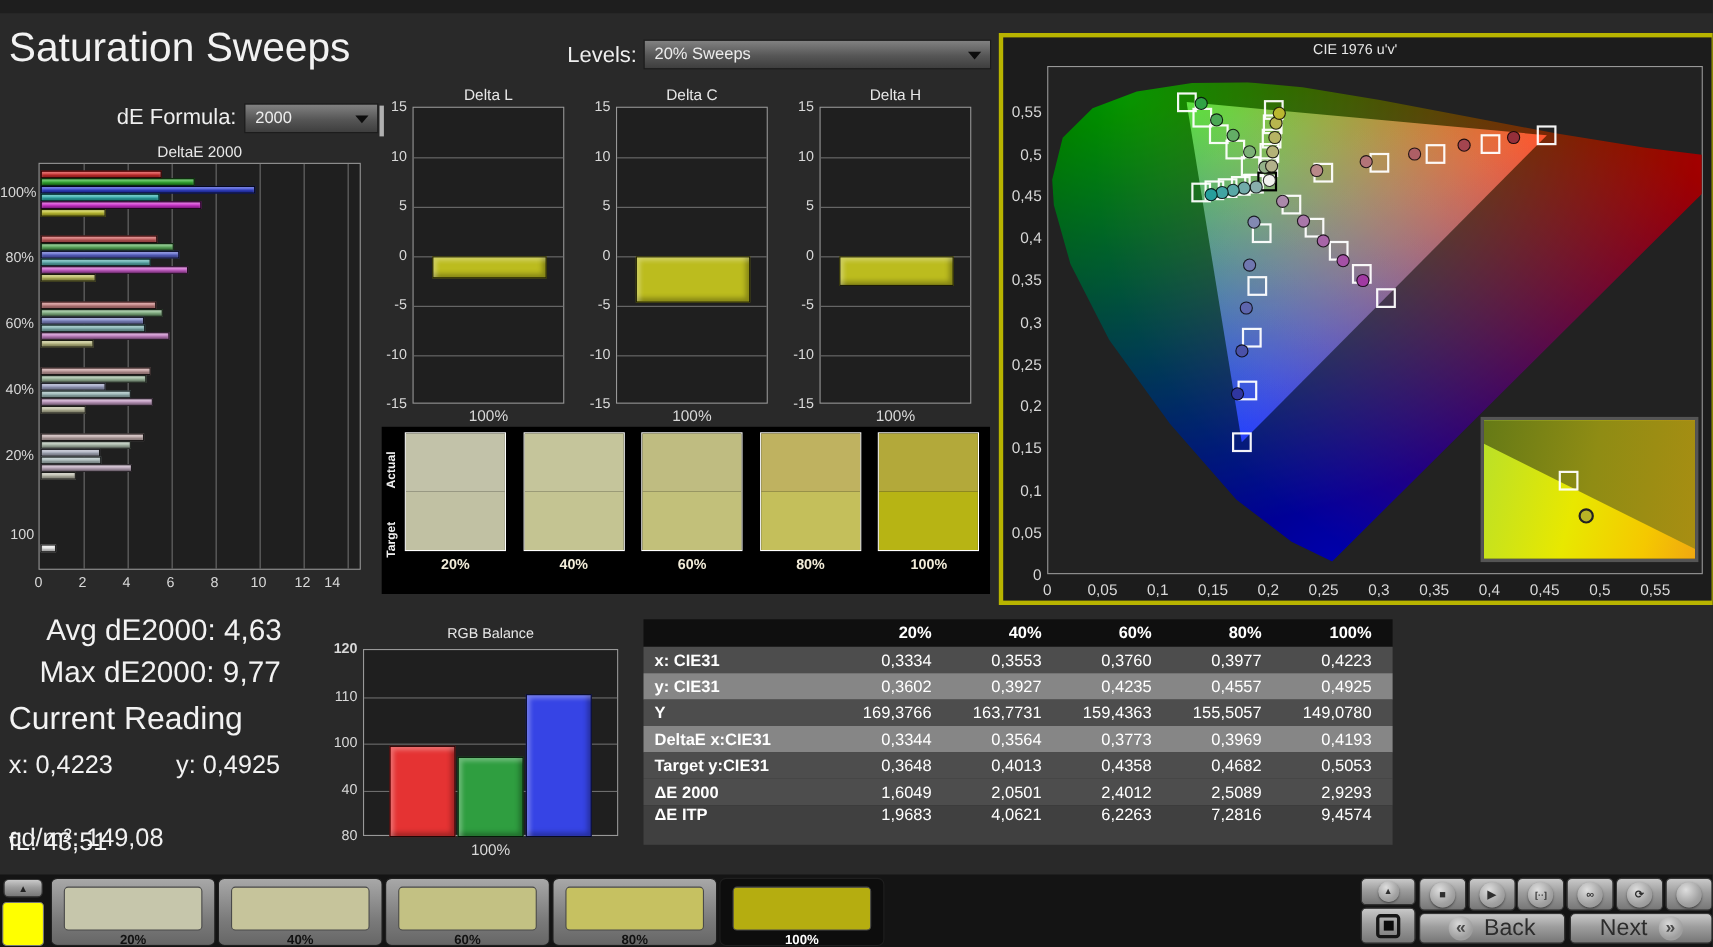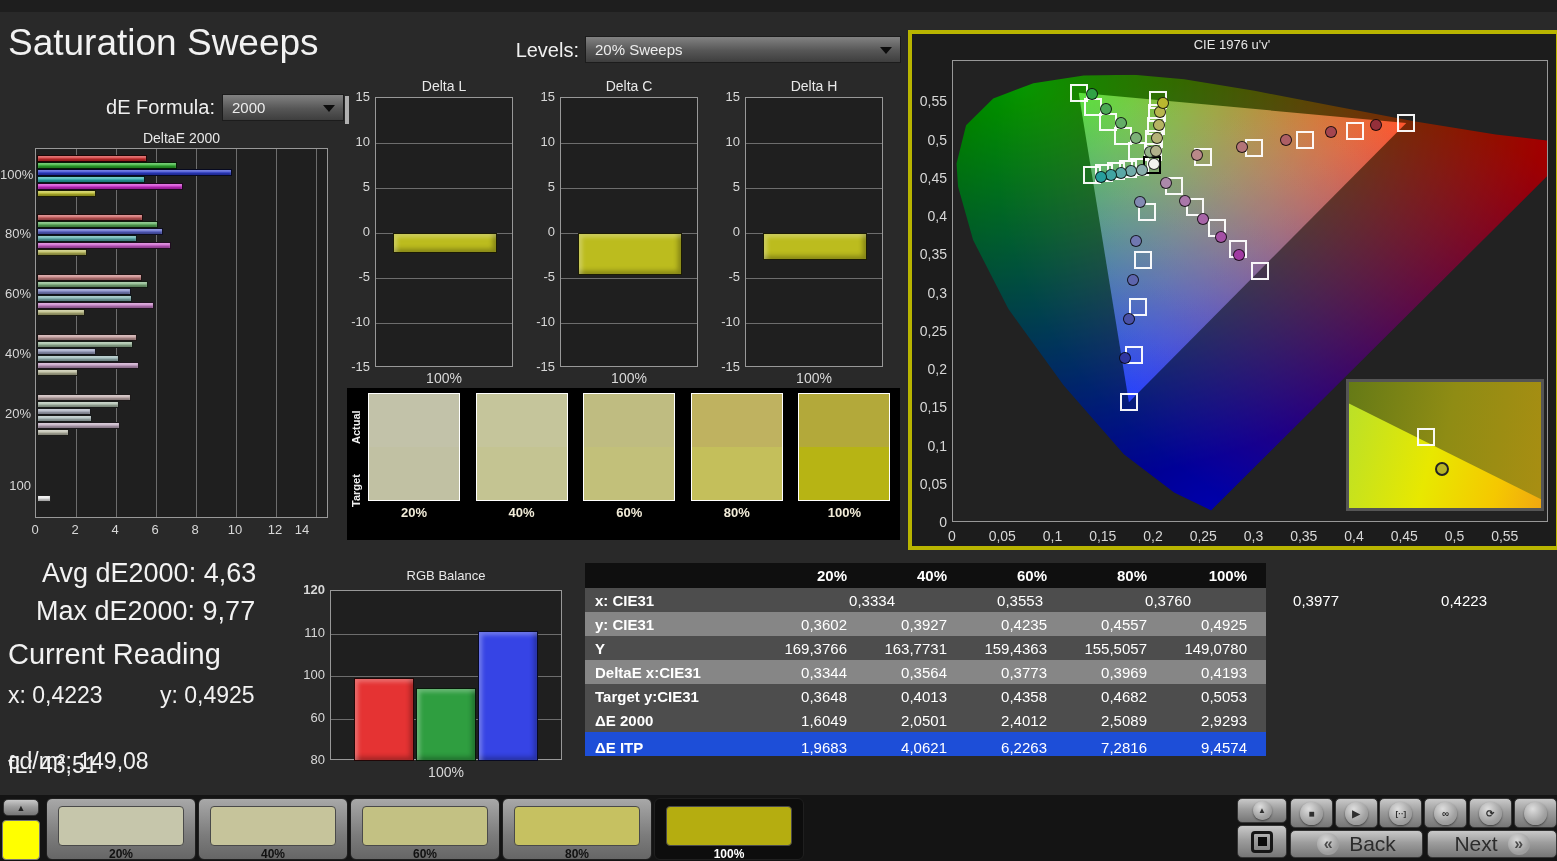--- a/index.html
+++ b/index.html
@@ -305,34 +305,34 @@
       <div class="gridh" style="top: 42.5px;"></div>
       <div class="gridh" style="top: 85px;"></div>
       <div class="gridh" style="top: 127.5px;"></div>
       <div class="bar-v" style="left: 23px; width: 60px; top: 87.125px; height: 82.875px; background: rgb(229, 51, 51);"></div>
       <div class="bar-v" style="left: 85px; width: 60px; top: 96.9px; height: 73.1px; background: rgb(47, 158, 64);"></div>
       <div class="bar-v" style="left: 147px; width: 60px; top: 39.95px; height: 130.05px; background: rgb(54, 68, 229);"></div>
     </div>
     <div class="axis-label" style="left: 0px; top: 16px; width: 35px; text-align: right; font-weight: bold;">120</div>
     <div class="axis-label" style="left: 0px; top: 58.5px; width: 35px; text-align: right;">110</div>
     <div class="axis-label" style="left: 0px; top: 101px; width: 35px; text-align: right;">100</div>
-    <div class="axis-label" style="left: 0px; top: 143.5px; width: 35px; text-align: right;">60</div>
+    <div class="axis-label" style="left: 0px; top: 143.5px; width: 35px; text-align: right;">40</div>
     <div class="axis-label" style="left: 0px; top: 186px; width: 35px; text-align: right;">80</div>
     <div class="axis-label" style="left: 40px; top: 198px; width: 232px; text-align: center; font-size: 14px;">100%</div>
   </div>
 <div id="table-root" class="abs" style="left:585px;top:563px;width:681px;height:218px;">
     <div class="trow" style="height: 25px; background: rgb(15, 15, 15); align-items: center;">
       <div class="tcell" style="flex: 0 0 180px;"></div>
       <div class="tcell" style="flex: 0 0 100px; text-align: right; padding-right: 18px; font-weight: bold;">20%</div>
       <div class="tcell" style="flex: 0 0 100px; text-align: right; padding-right: 18px; font-weight: bold;">40%</div>
       <div class="tcell" style="flex: 0 0 100px; text-align: right; padding-right: 18px; font-weight: bold;">60%</div>
       <div class="tcell" style="flex: 0 0 100px; text-align: right; padding-right: 18px; font-weight: bold;">80%</div>
       <div class="tcell" style="flex: 0 0 100px; text-align: right; padding-right: 18px; font-weight: bold;">100%</div>
     </div>
-    <div class="trow" style="height: 24px; align-items: center; background: rgb(77, 77, 77); gap: 48px;">
+    <div class="trow" style="height: 24px; align-items: center; background: rgb(77, 77, 77);">
       <div class="tcell" style="flex: 0 0 180px; padding-left: 10px; font-weight: bold;">x: CIE31</div>
       <div class="tcell" style="flex: 0 0 100px; text-align: right; padding-right: 18px;">0,3334</div>
       <div class="tcell" style="flex: 0 0 100px; text-align: right; padding-right: 18px;">0,3553</div>
       <div class="tcell" style="flex: 0 0 100px; text-align: right; padding-right: 18px;">0,3760</div>
       <div class="tcell" style="flex: 0 0 100px; text-align: right; padding-right: 18px;">0,3977</div>
       <div class="tcell" style="flex: 0 0 100px; text-align: right; padding-right: 18px;">0,4223</div>
     </div>
     <div class="trow" style="height: 24px; align-items: center; background: rgb(134, 134, 134);">
       <div class="tcell" style="flex: 0 0 180px; padding-left: 10px; font-weight: bold;">y: CIE31</div>
       <div class="tcell" style="flex: 0 0 100px; text-align: right; padding-right: 18px;">0,3602</div>
@@ -366,21 +366,21 @@
       <div class="tcell" style="flex: 0 0 100px; text-align: right; padding-right: 18px;">0,5053</div>
     </div>
     <div class="trow" style="height: 24px; align-items: center; background: rgb(77, 77, 77);">
       <div class="tcell" style="flex: 0 0 180px; padding-left: 10px; font-weight: bold;">ΔE 2000</div>
       <div class="tcell" style="flex: 0 0 100px; text-align: right; padding-right: 18px;">1,6049</div>
       <div class="tcell" style="flex: 0 0 100px; text-align: right; padding-right: 18px;">2,0501</div>
       <div class="tcell" style="flex: 0 0 100px; text-align: right; padding-right: 18px;">2,4012</div>
       <div class="tcell" style="flex: 0 0 100px; text-align: right; padding-right: 18px;">2,5089</div>
       <div class="tcell" style="flex: 0 0 100px; text-align: right; padding-right: 18px;">2,9293</div>
     </div>
-    <div class="trow" style="height: 24px; align-items: flex-end; background: #1d4ed8;">
+    <div class="trow" style="height: 36px; align-items: flex-start; background: #404040;">
       <div class="tcell" style="flex: 0 0 180px; padding-left: 10px; font-weight: bold;">ΔE ITP</div>
       <div class="tcell" style="flex: 0 0 100px; text-align: right; padding-right: 18px;">1,9683</div>
       <div class="tcell" style="flex: 0 0 100px; text-align: right; padding-right: 18px;">4,0621</div>
       <div class="tcell" style="flex: 0 0 100px; text-align: right; padding-right: 18px;">6,2263</div>
       <div class="tcell" style="flex: 0 0 100px; text-align: right; padding-right: 18px;">7,2816</div>
       <div class="tcell" style="flex: 0 0 100px; text-align: right; padding-right: 18px;">9,4574</div>
     </div>
   </div>
 
 <div id="bottom-bar" class="abs" style="left:0;top:795px;width:1557px;height:66px;background:#141414;">

